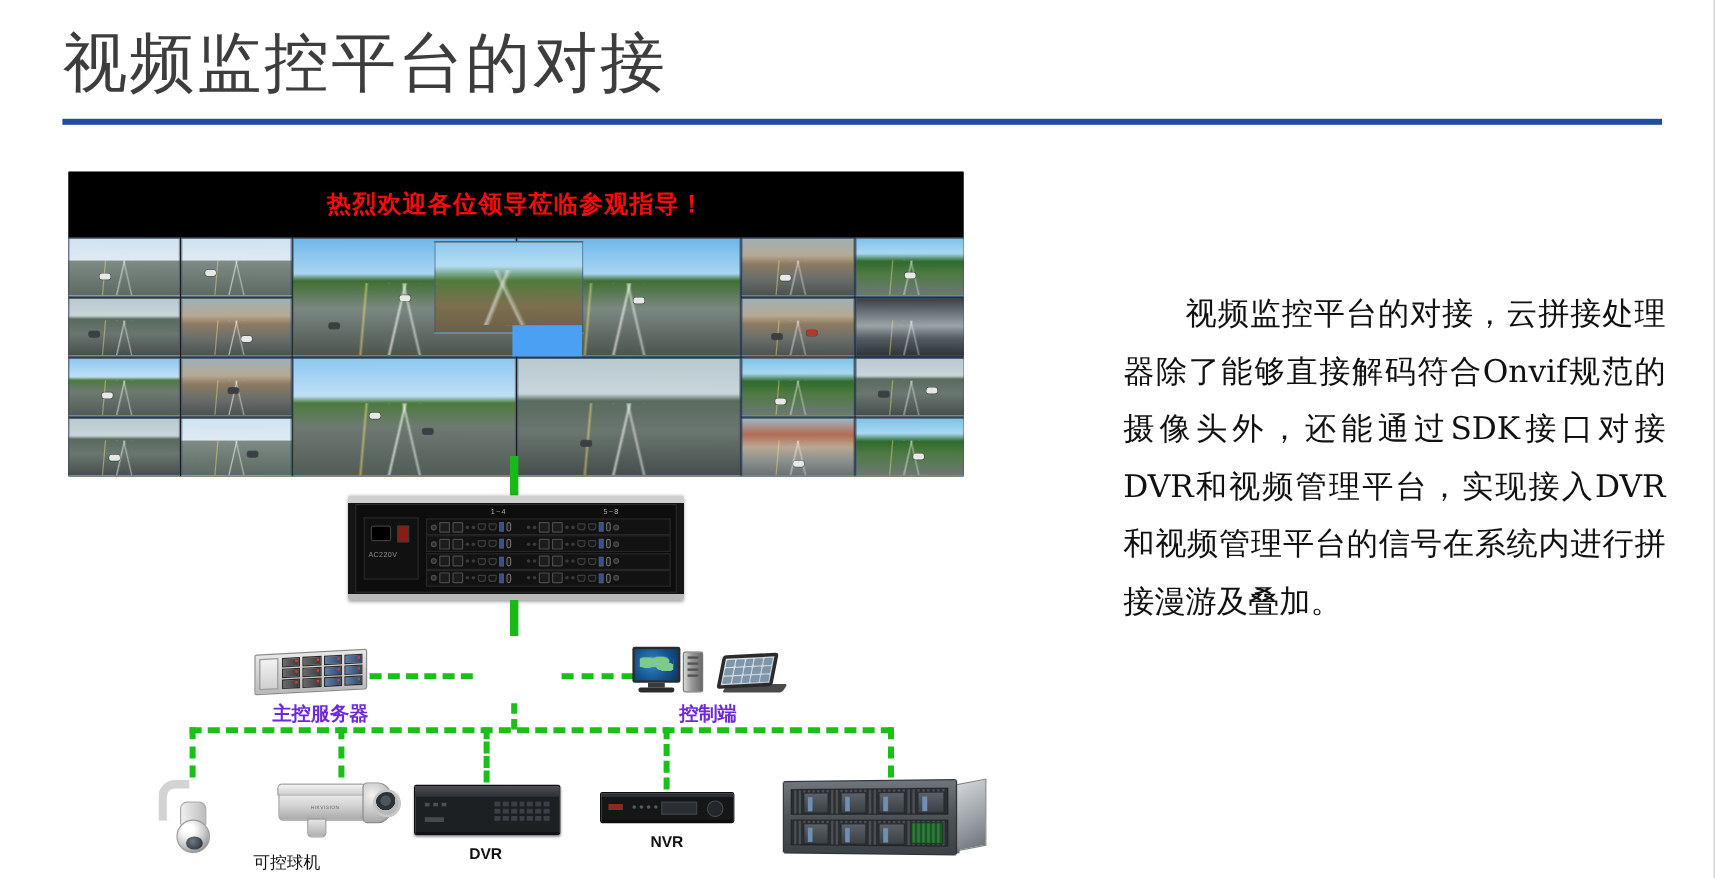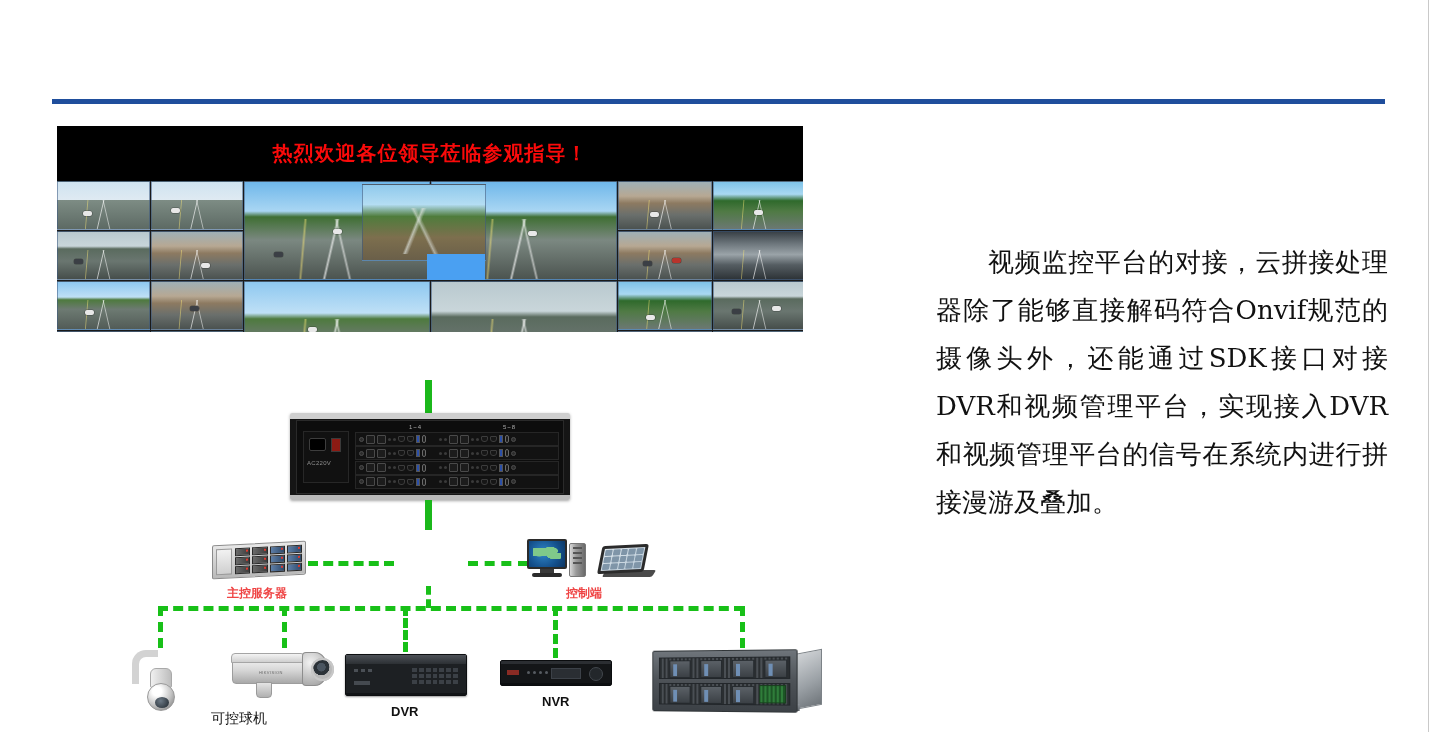--- a/index.html
+++ b/index.html
@@ -40,22 +40,22 @@
     width: 452px;
     font-family: "DejaVu Serif", "Liberation Serif", serif;
     font-size: 26px; line-height: 48px;
     color: #111111;
     text-indent: 52px;
     text-align: justify;
   }
 
   
   .videowall {
-    position: absolute; left: 57px; top: 126px;
-    width: 746px; height: 206px;
+    position: absolute; left: 57px; top: 143px;
+    width: 746px; height: 254px;
     background: #000;
     overflow: hidden;
   }
   .vw-banner {
     position: absolute; left: 0; top: 0;
     width: 100%; height: 55px;
     background: #000;
     display: flex; align-items: center; justify-content: center;
   }
   .vw-banner span {
@@ -187,22 +187,22 @@
   
   .cloud-wrap { position: absolute; left: 393px; top: 526px; width: 76px; height: 60px; }
   .cloud-label {
     position: absolute; left: 0; top: 20px; width: 76px;
     text-align: center; font-size: 15px; color: #10a310; font-weight: bold;
     font-family: "DejaVu Sans", sans-serif;
   }
 
   
   .lbl-green {
-    position: absolute; color: #ef4444; font-weight: bold;
-    font-size: 12px; font-family: "DejaVu Sans", sans-serif;
+    position: absolute; color: #6d28d9; font-weight: bold;
+    font-size: 16px; font-family: "DejaVu Sans", sans-serif;
     white-space: nowrap;
   }
   .lbl-black {
     position: absolute; color: #111; font-weight: bold;
     font-size: 13px; white-space: nowrap;
   }
   .lbl-cn {
     position: absolute; color: #111; font-size: 14px;
     font-family: "DejaVu Serif", "Liberation Serif", serif; white-space: nowrap;
   }
@@ -424,20 +424,21 @@
     transform: perspective(280px) rotateY(-6deg);
   }
 </style>
 </head>
 <body>
 
 <div class="slide">
 
   <div class="slide-edge"></div>
 
+  <div class="page-title">视频监控平台的对接</div>
   <div class="title-rule"></div>
 
   <div class="body-copy">视频监控平台的对接，云拼接处理器除了能够直接解码符合Onvif规范的摄像头外，还能通过SDK接口对接DVR和视频管理平台，实现接入DVR和视频管理平台的信号在系统内进行拼接漫游及叠加。</div>
 
   <div class="videowall">
     <div class="vw-banner">
       <span>热烈欢迎各位领导莅临参观指导！</span>
     </div>
     <div class="vw-grid">
 

